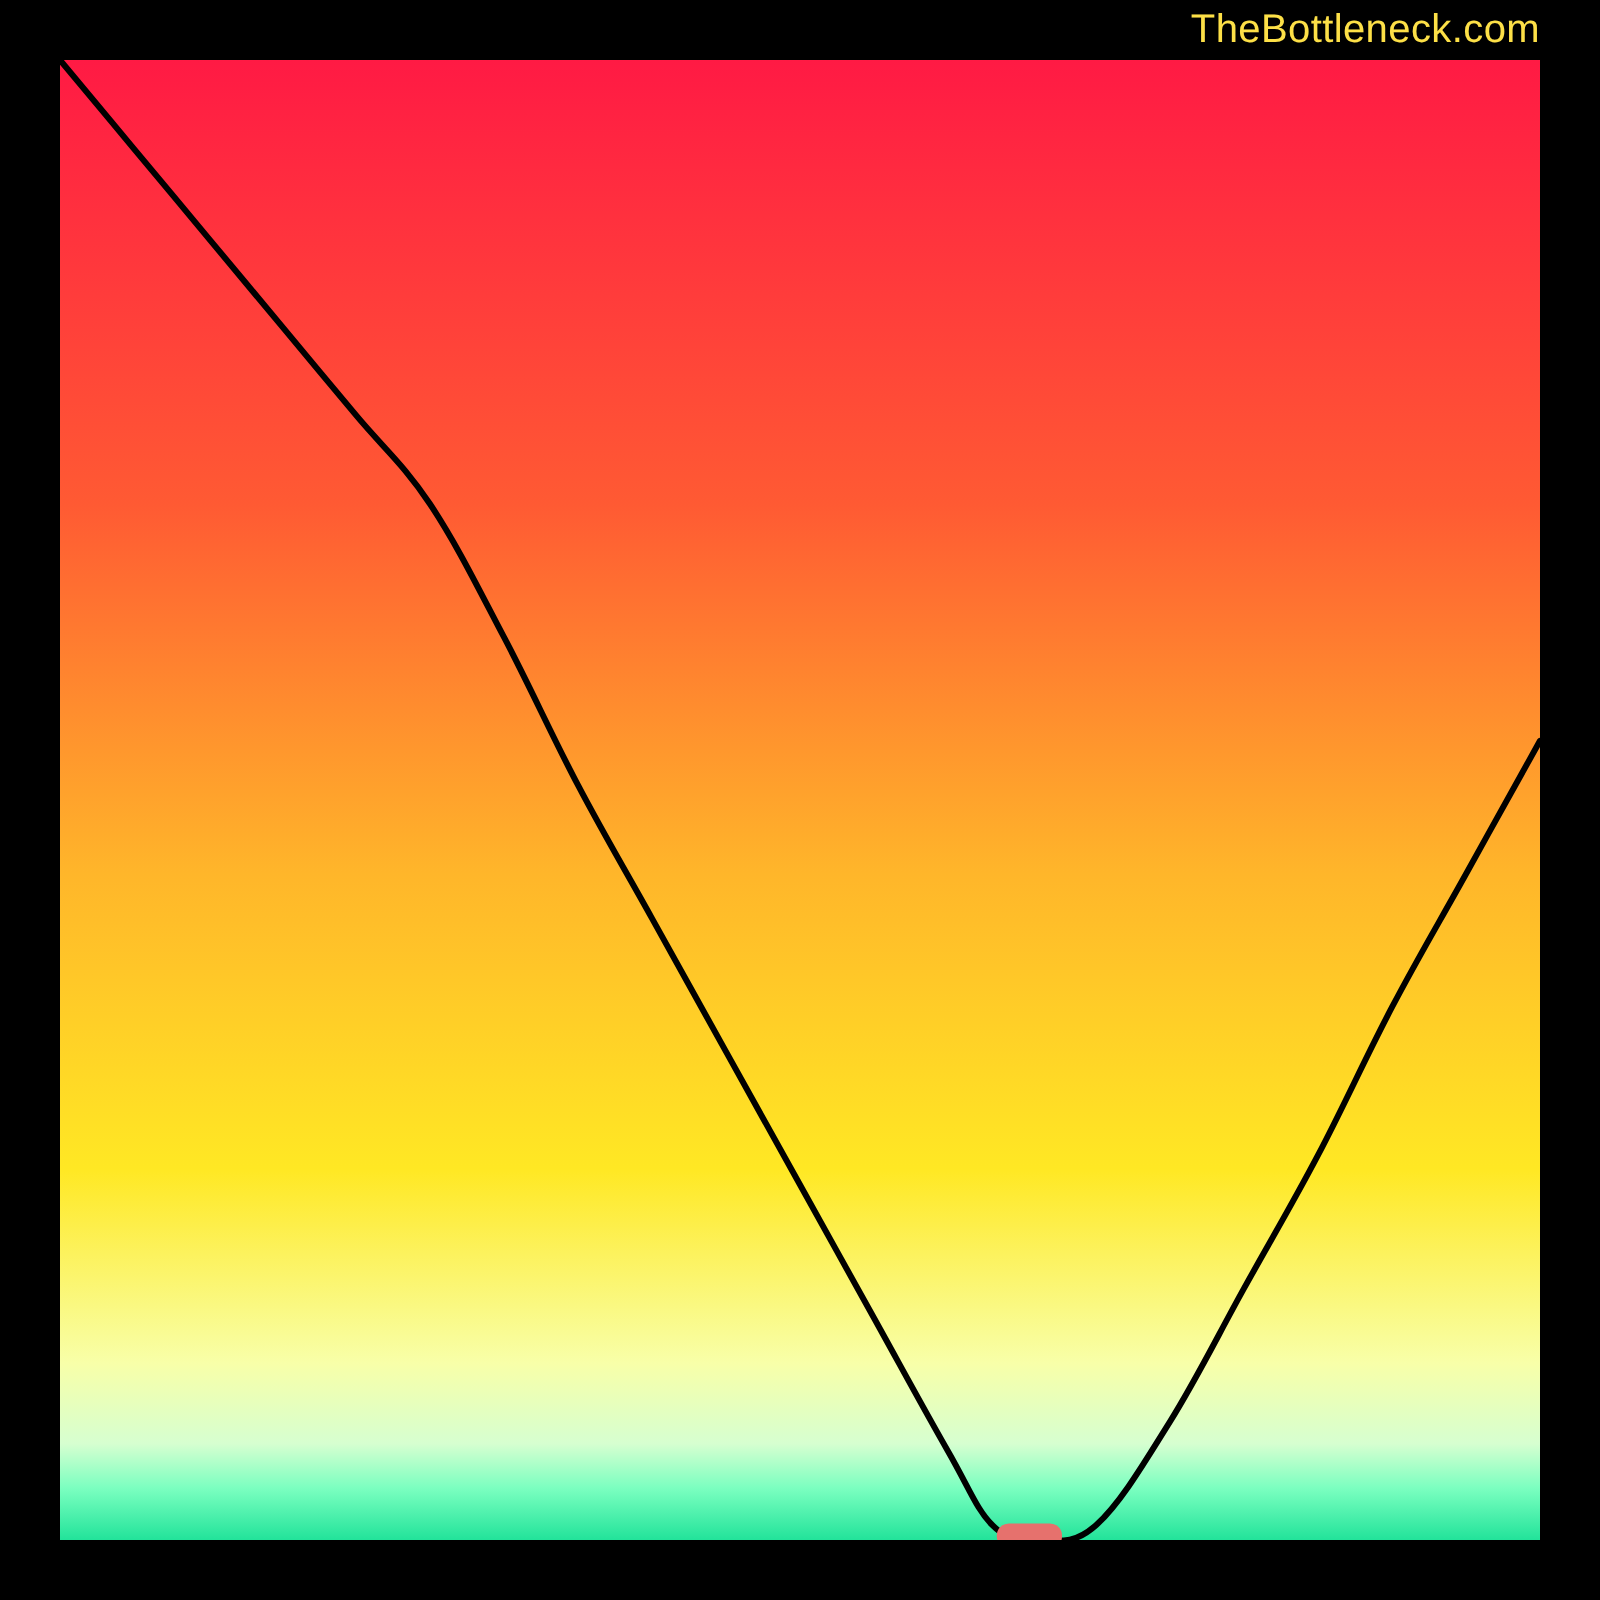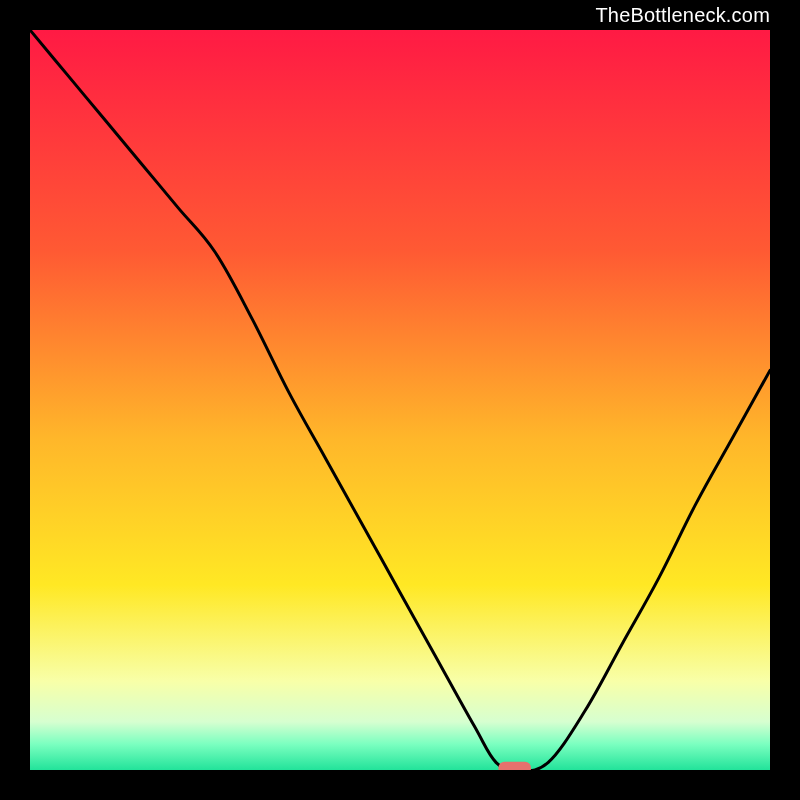--- a/index.html
+++ b/index.html
@@ -37,21 +37,21 @@
     top: 0;
     width: 100%;
     height: 100%;
   }
   .watermark {
     position: absolute;
     top: 4px;
     right: 30px;
     font-family: Arial, Helvetica, sans-serif;
     font-size: 20px;
-    color: #ffffff;
+    color: #fde047;
     letter-spacing: 0.2px;
   }
 </style>
 </head>
 <body>
 
 <div class="frame">
 
   <div class="watermark">TheBottleneck.com</div>
 

